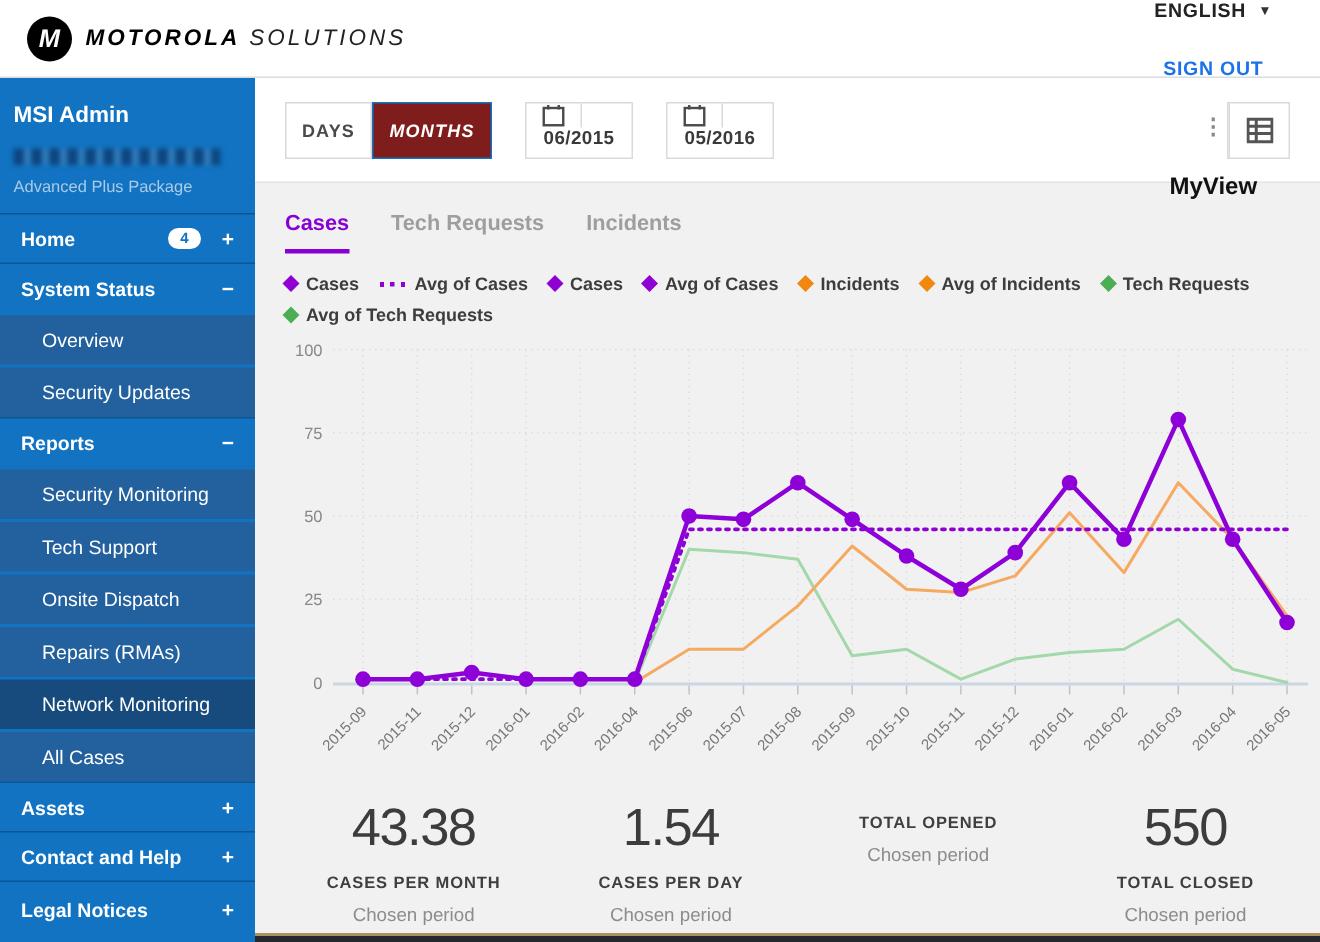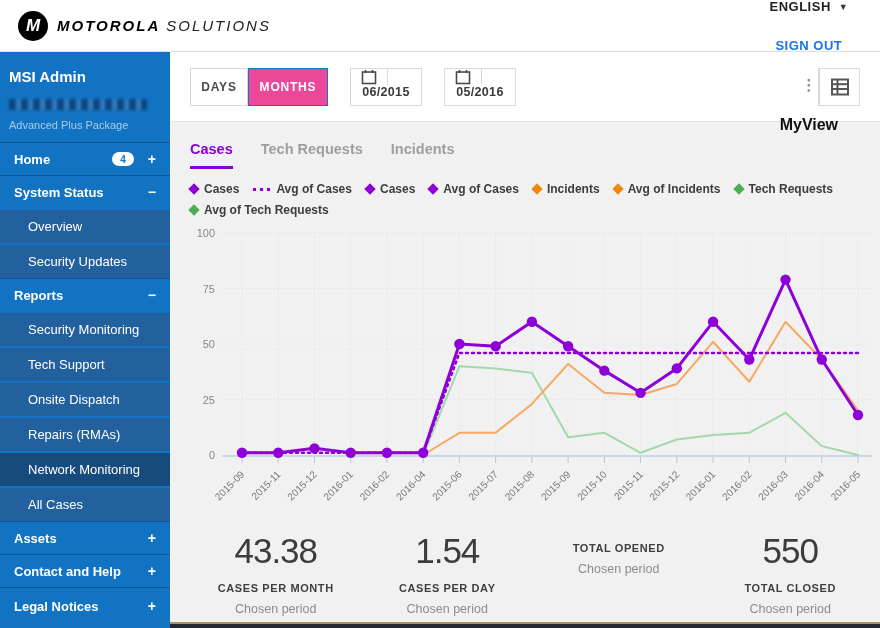--- a/index.html
+++ b/index.html
@@ -45,21 +45,21 @@
   .nav-toggle { font-size:14px; font-weight:bold; color:#fff; width:12px; text-align:right;}
 
   
   .main { position:absolute; top:52px; left:170px; width:710px; height:576px; background:#f2f1f1; }
   .toolbar { height:70px; background:#fff; border-bottom:1px solid #e3e3e3; display:flex; align-items:center;
     padding:0 20px; gap:22px; }
   .toggle-group { display:flex; }
   .tbtn { height:38px; display:flex; align-items:center; justify-content:center; font-size:12px; font-weight:bold;
     letter-spacing:.8px; cursor:pointer; }
   .tbtn.days { width:58px; background:#fff; border:1px solid #d8d8d8; color:#4a4a4a; }
-  .tbtn.months { width:80px; background:#ec4899; color:#fff; border:1px solid #1173c4; }
+  .tbtn.months { width:80px; background:#7f1d1d; color:#fff; border:1px solid #1173c4;font-style:italic; }
   .datebox { height:38px; display:flex; align-items:stretch; border:1px solid #dadada; background:#fff; cursor:pointer;flex-direction:column;}
   .datebox .cal { width:37px; display:flex; align-items:center; justify-content:center; border-right:1px solid #dadada;}
   .datebox .dval { width:70px; display:flex; align-items:center; justify-content:center; font-size:12.5px;
     font-weight:bold; color:#3a3a3a; letter-spacing:.3px;}
   .show-table { margin-left:auto; height:38px; border:1px solid #dadada; background:#fff; display:flex;
     align-items:stretch; cursor:pointer; }
   .show-table .lbl { display:flex; align-items:center; padding:0 16px; font-size:12px; font-weight:bold;
     color:#5a5a5a; letter-spacing:1px; }
   .show-table .ticon { width:40px; display:flex; align-items:center; justify-content:center; border-left:1px solid #dadada;}
 

